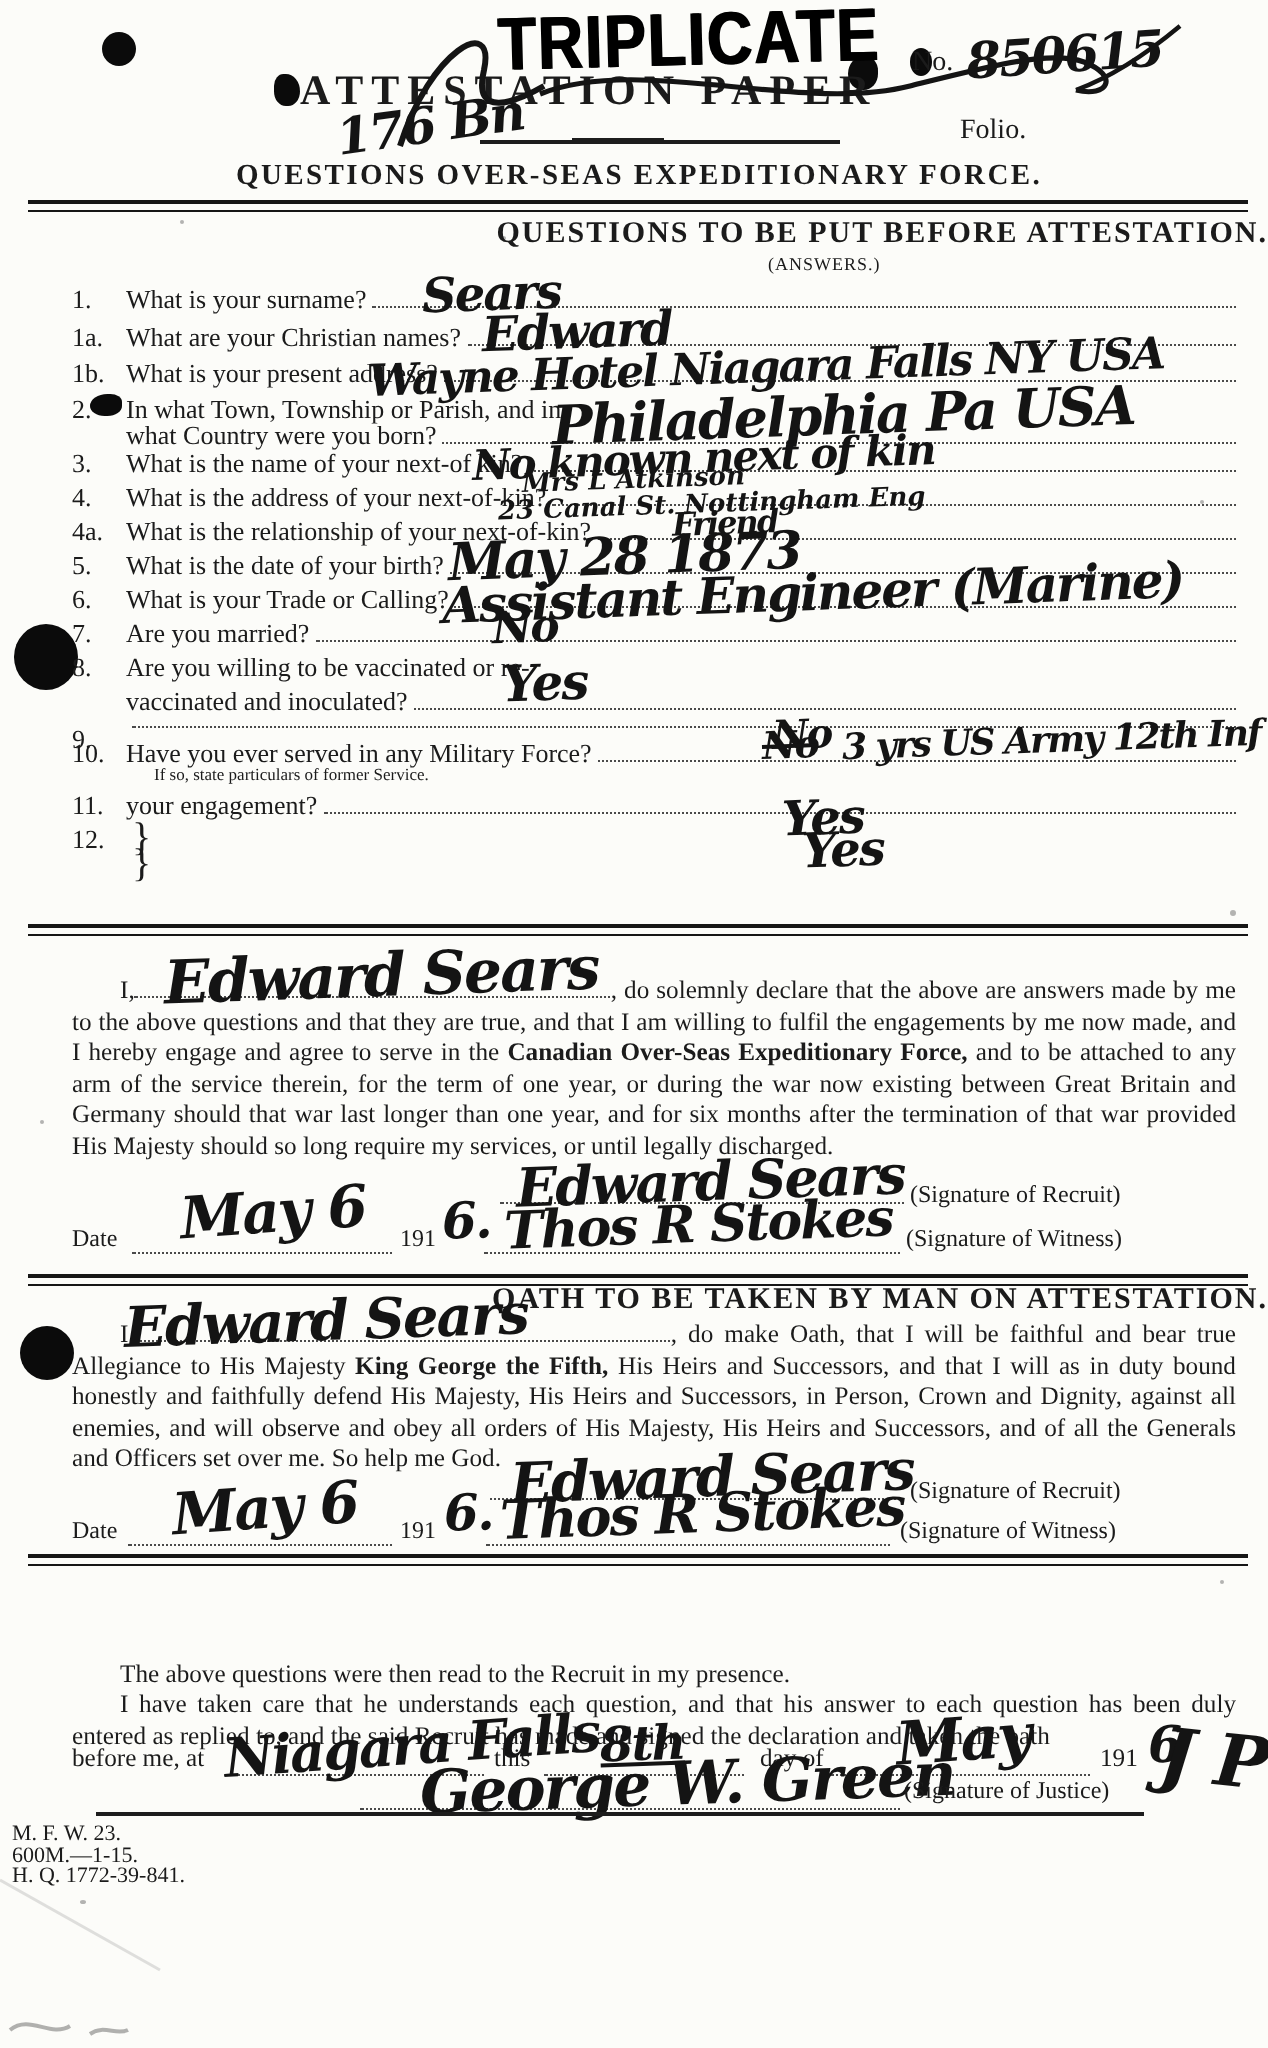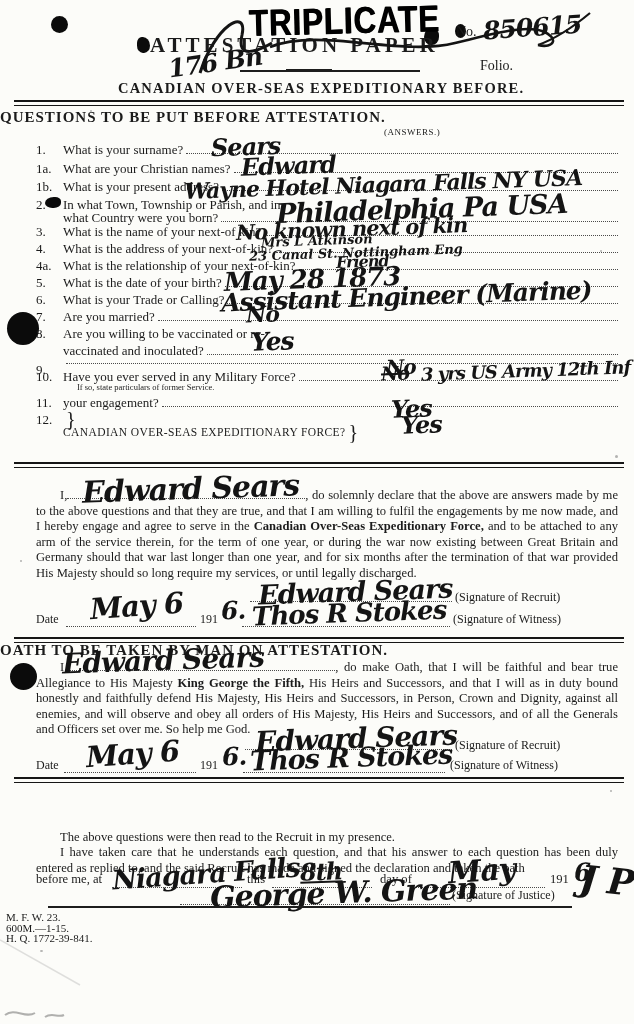--- a/index.html
+++ b/index.html
@@ -10,21 +10,21 @@
   .rule2{position:absolute;left:14px;right:10px;height:3px;border-top:2.5px solid #161616;border-bottom:1px solid #161616;}
   .rule1{position:absolute;background:#1d1d1d;}
   .dots{position:absolute;border-bottom:1.6px dotted #4a4a4a;height:1px;}
   .blank{display:inline-block;border-bottom:1.6px dotted #4a4a4a;height:10px;}
   .blob{position:absolute;background:#0b0b0b;border-radius:50%;}
   .speck{position:absolute;background:#777;border-radius:50%;opacity:.55;}
   .hw{position:absolute;font-family:"DejaVu Serif",serif;font-style:italic;font-weight:bold;
       color:#141414;white-space:nowrap;transform:rotate(-2deg);letter-spacing:-1px;line-height:1;}
   .hw.r4{transform:rotate(-4deg);}
   .lbl{position:absolute;font-size:12px;white-space:nowrap;}
-  .heading{position:absolute;left:0;right:0;text-align:left;font-weight:bold;font-size:15px;letter-spacing:1px;white-space:nowrap;}
+  .heading{position:absolute;left:0;right:0;text-align:right;font-weight:bold;font-size:15px;letter-spacing:1px;white-space:nowrap;}
   .body{position:absolute;font-size:12.6px;line-height:15.6px;text-align:justify;margin:0;}
   .indent{display:inline-block;width:24px;}
   
   .title{position:absolute;left:150px;top:33px;font-size:21px;font-weight:bold;letter-spacing:4px;white-space:nowrap;}
   .stamp{position:absolute;left:248px;top:2px;font-family:"Liberation Sans",sans-serif;font-weight:bold;
          font-size:34px;letter-spacing:1px;color:#000;transform:rotate(-1.5deg) scale(.92,1.1);
          transform-origin:left top;text-shadow:1px 0 #000;}
   .force{position:absolute;left:118px;top:80px;font-size:14.5px;font-weight:bold;letter-spacing:1.2px;white-space:nowrap;}
   
   .qwrap{position:absolute;left:36px;top:143px;width:584px;font-size:13px;}
@@ -67,21 +67,21 @@
     <path d="M30 68 C 45 20, 78 2, 72 30 C 66 55, 88 46, 102 38" fill="none" stroke="#141414" stroke-width="3"></path>
     <path d="M100 42 C 150 22, 230 52, 285 38 C 325 28, 355 20, 372 26 C 390 33, 384 44, 368 40" fill="none" stroke="#141414" stroke-width="2.6"></path>
     <path d="M368 40 C 390 32, 408 18, 420 8" fill="none" stroke="#141414" stroke-width="2.2"></path>
   </svg>
   <span class="lbl" style="left:456px;top:24px;font-size:14px;">No.</span>
   <span class="hw r4" style="left:483px;top:15px;font-size:25px;">850615</span>
   <span class="lbl" style="left:480px;top:58px;font-size:14px;">Folio.</span>
   <span class="hw" style="left:168px;top:50px;font-size:25px;transform:rotate(-8deg);">176 Bn</span>
   <div class="rule1" style="left:240px;top:70px;width:180px;height:1.5px;"></div>
   <div class="rule1" style="left:286px;top:69px;width:46px;height:3px;"></div>
-  <div class="force">CANADIAN OVER-SEAS EXPEDITIONARY BEFORE.</div>
+  <div class="force">QUESTIONS OVER-SEAS EXPEDITIONARY FORCE.</div>
   <div class="rule2" style="top:100px;"></div>
 
   <div class="heading" style="top:109px;">QUESTIONS TO BE PUT BEFORE ATTESTATION.</div>
   <span class="lbl" style="left:384px;top:127px;font-size:9px;letter-spacing:.5px;">(ANSWERS.)</span>
 
   <div class="qwrap">
 
     <div class="qrow" style="margin-bottom:6px;">
       <span class="qnum">1.</span>
       <span class="qflex">
@@ -211,21 +211,20 @@
         </span>
       <span class="hw" style="left:355px;top:1px;font-size:24px;">Yes</span>
     </div>
 
     <div class="qrow">
       <span class="qnum">12.</span>
       <div class="qflex" style="width:400px;">
           <span class="brace">}</span>
         </div>
       <div class="qflex" style="width:400px;">
-          <span class="qtext sc">CANADIAN OVER-SEAS EXPEDITIONARY FORCE?</span>
           <span class="brace">}</span>
         </div>
       <span class="hw" style="left:365px;top:0;font-size:24px;">Yes</span>
     </div>
   </div>
 
   <div class="rule2" style="top:462px;"></div>
   <p class="body" style="left:36px;top:488px;width:582px;"><span class="indent"></span><span>I,</span><span class="blank" style="width:238px;"></span><span>, do solemnly declare that the above are answers made by me to the above questions and that they are true, and that I am willing to fulfil the engagements by me now made, and I hereby engage and agree to serve in the </span><b>Canadian Over-Seas Expeditionary Force,</b><span> and to be attached to any arm of the service therein, for the term of one year, or during the war now existing between Great Britain and Germany should that war last longer than one year, and for six months after the termination of that war provided His Majesty should so long require my services, or until legally discharged.</span></p>
   <span class="hw" style="left:82px;top:474px;font-size:30px;">Edward Sears</span>
 

